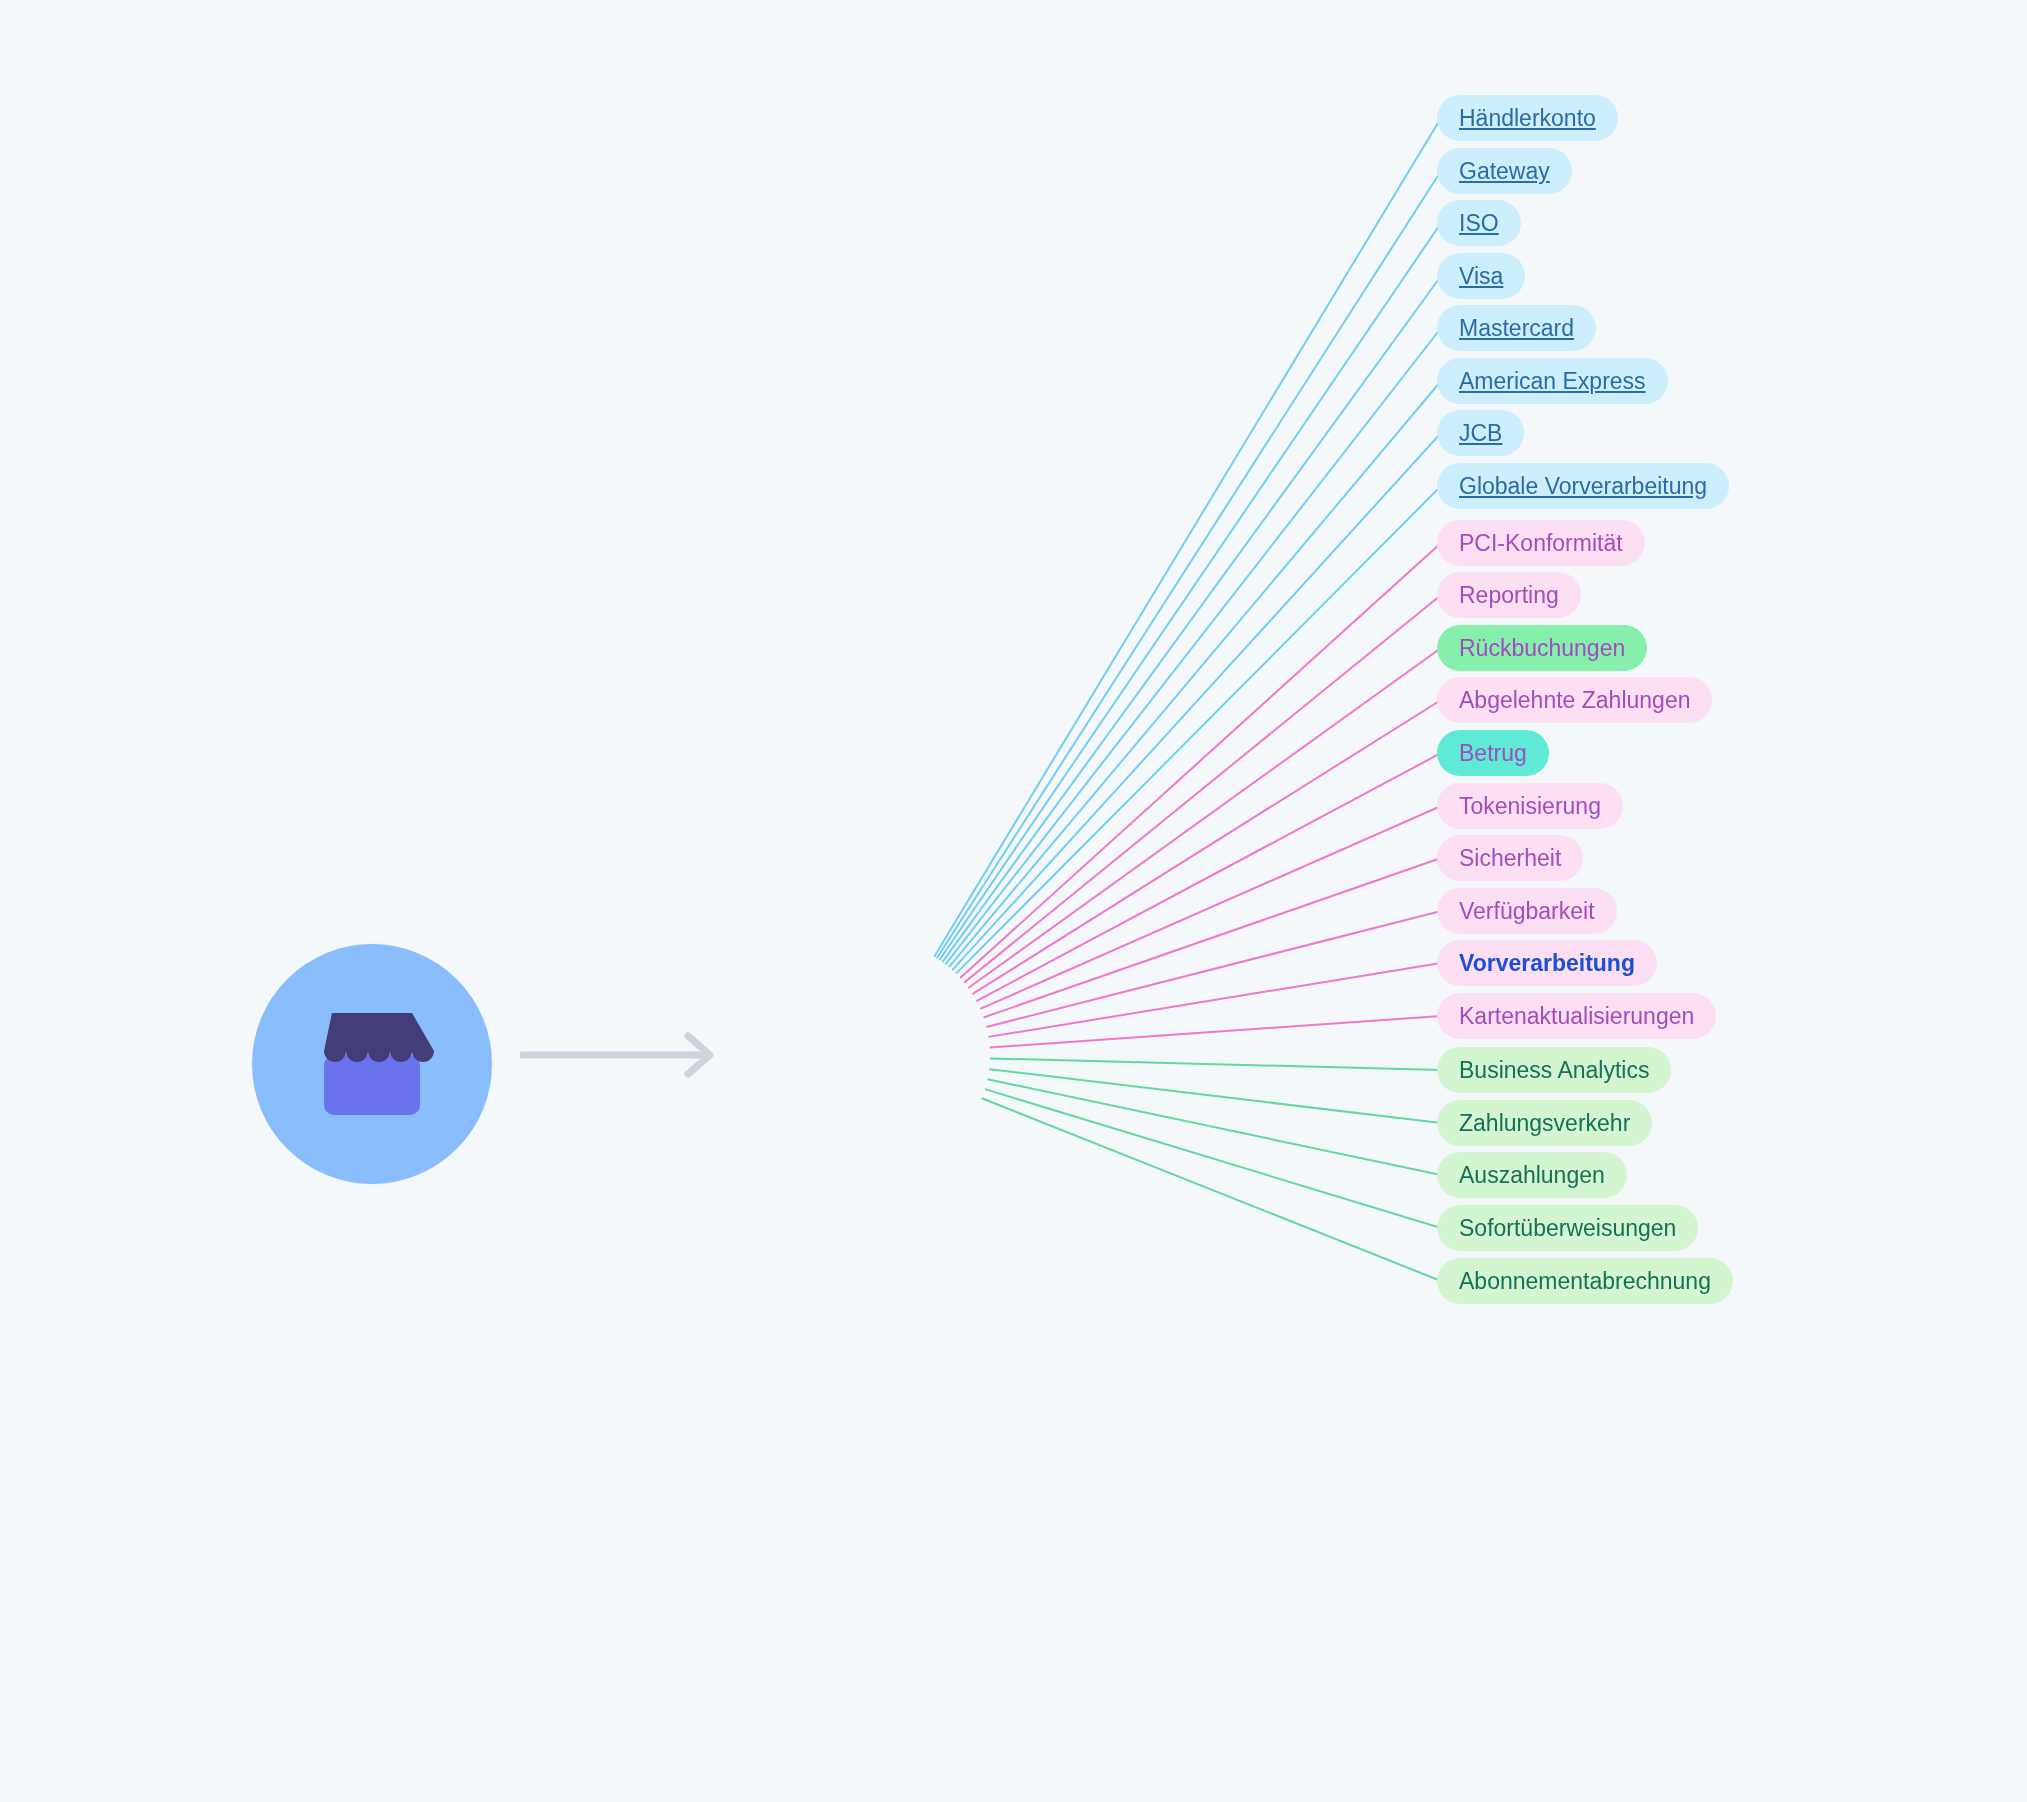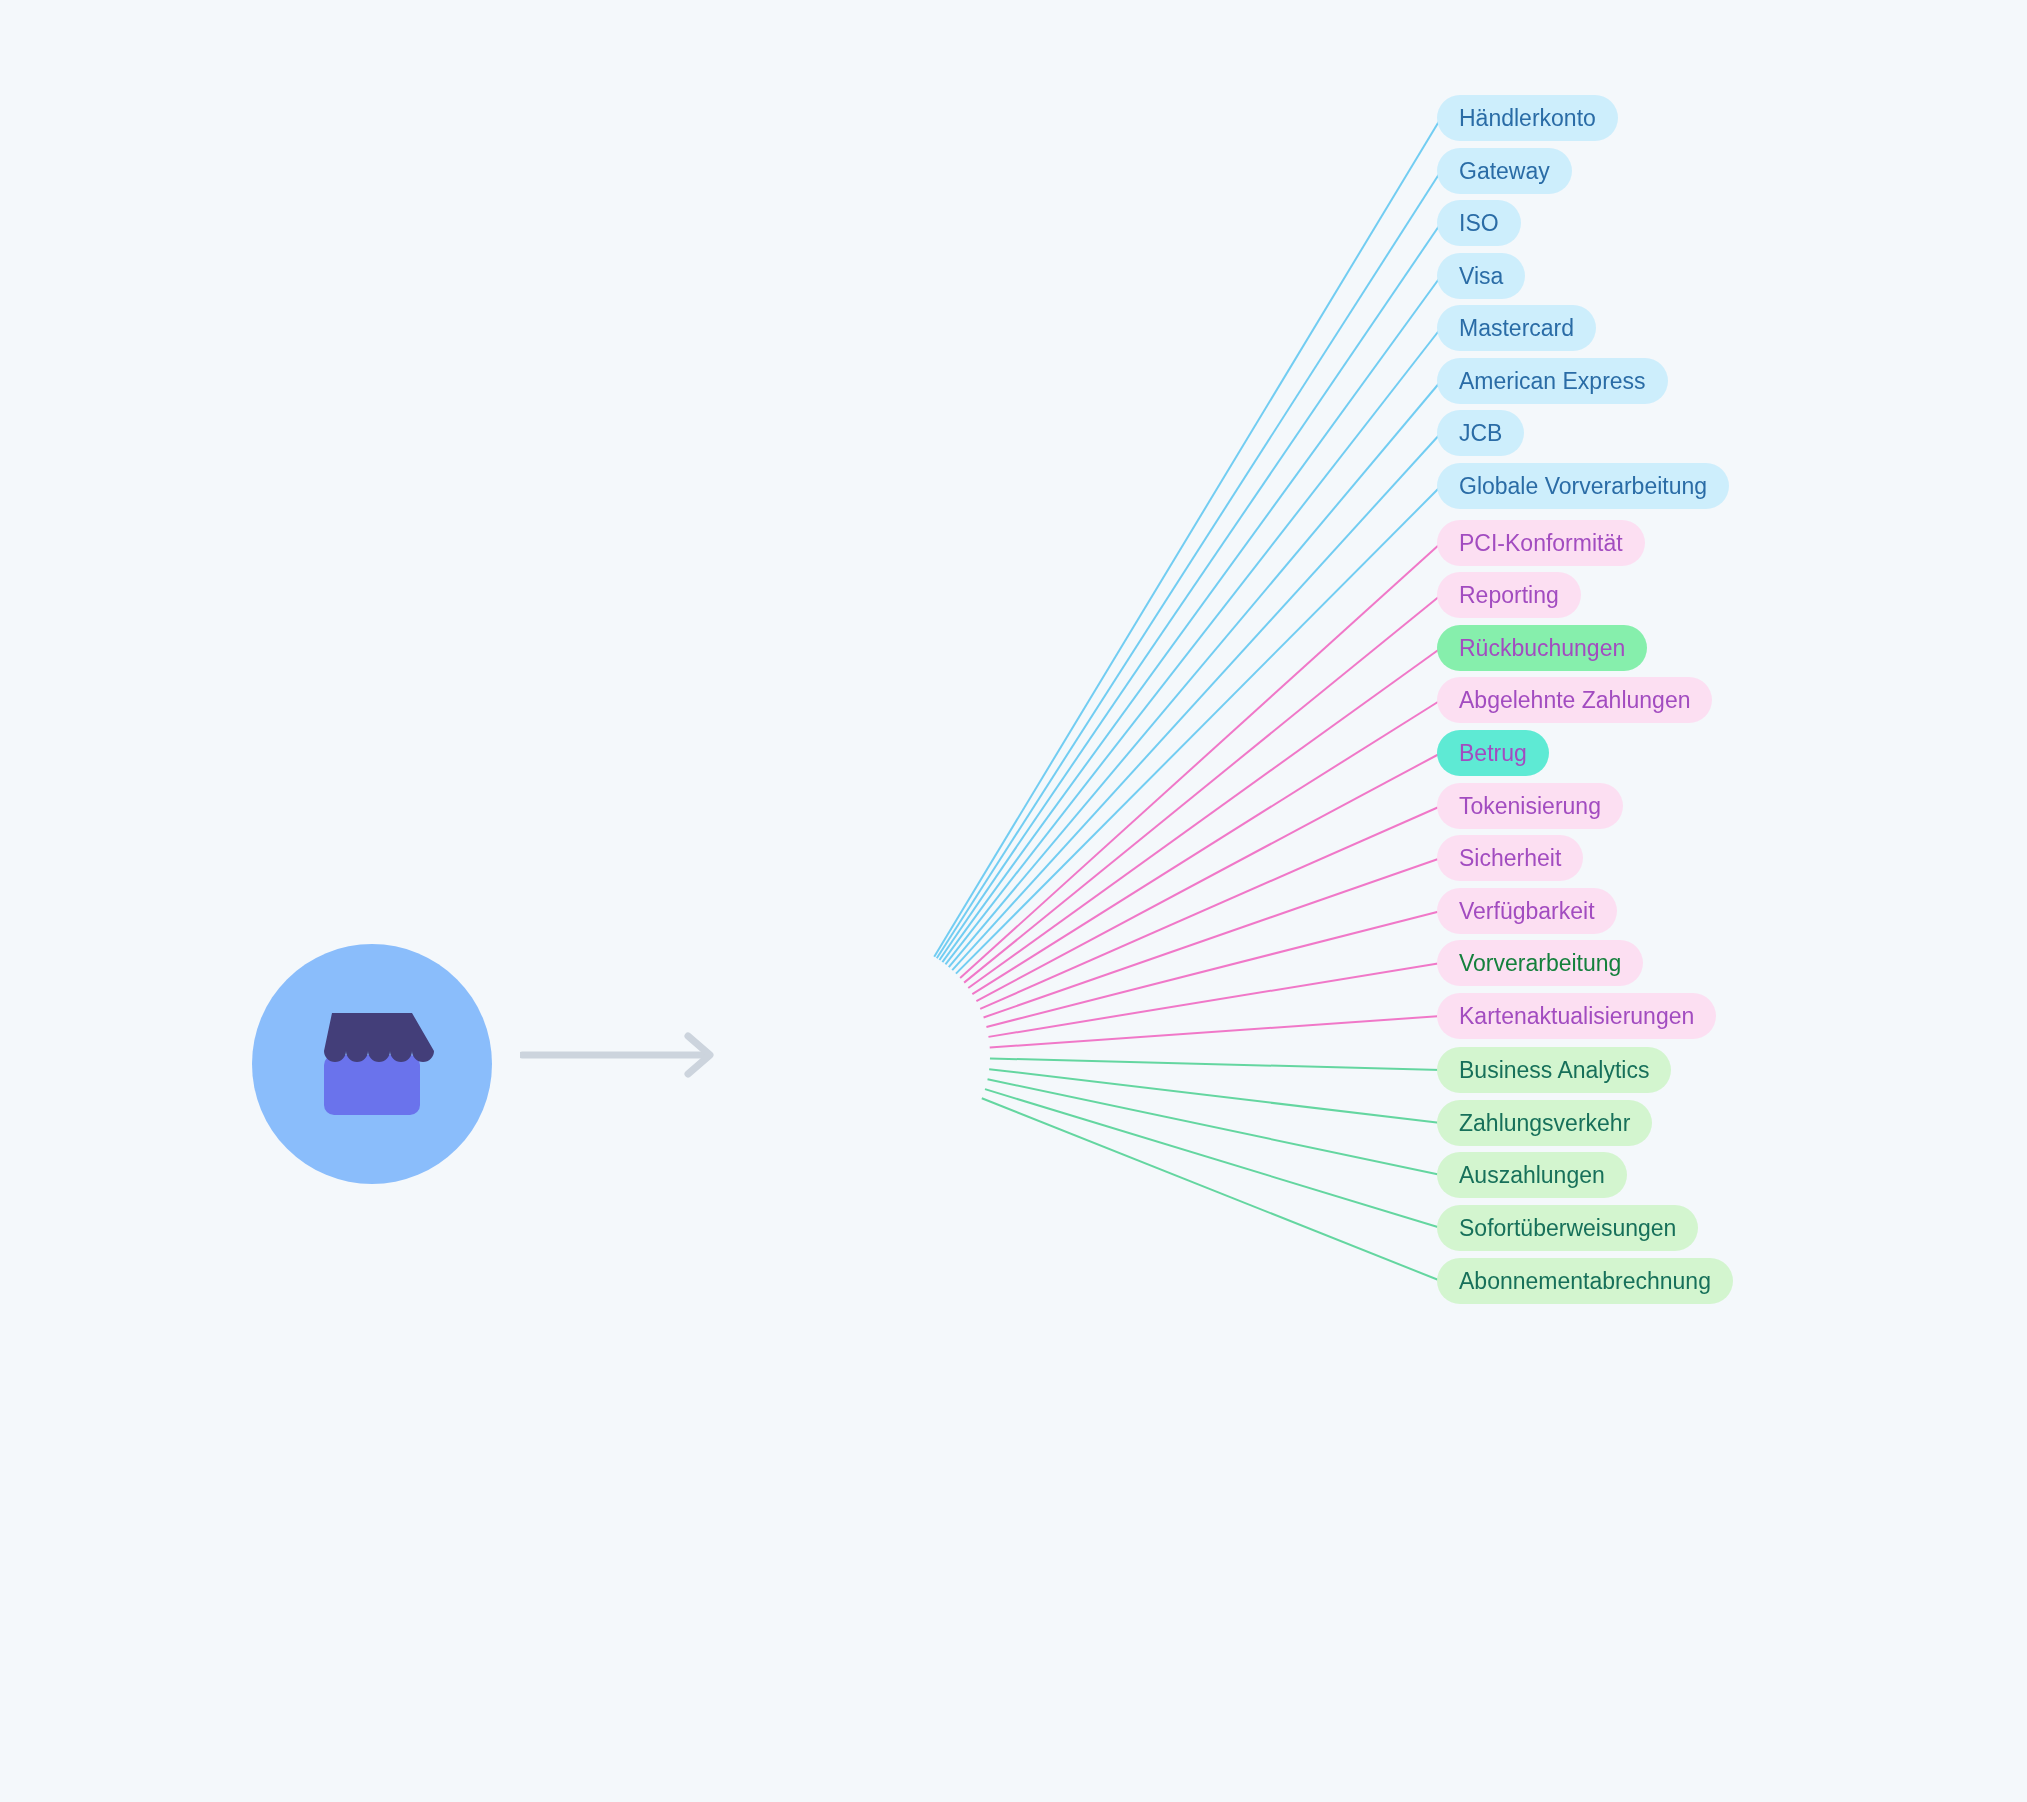--- a/index.html
+++ b/index.html
@@ -52,21 +52,21 @@
     position:absolute;
     height:46px;
     display:inline-flex;
     align-items:center;
     padding:0 22px;
     border-radius:23px;
     font-size:23px;
     white-space:nowrap;
     left:1437px;
   }
-  .pill.cat-blue { background:#cdeefc; color:#2a6ca6; }
+  .pill.cat-blue { background:#cdeefc; color:#2a6ca6;text-decoration:underline; }
   .pill.cat-pink { background:#fcdff2; color:#a24cc0; }
   .pill.cat-green{ background:#d3f5cf; color:#17705a; }
 </style>
 </head>
 <body style="background: rgb(244, 248, 251);">
 
 <div id="stage">
 
   <svg id="edges" viewBox="0 0 2027 1802" preserveAspectRatio="none">
       <line x1="934.2340982007566" y1="956.6461305150762" x2="1441" y2="118" stroke="#72cdf2" stroke-width="2"></line>
@@ -150,21 +150,21 @@
       </div>
       <div class="pill cat-pink" style="top: 783px; background: rgb(252, 223, 242); color: rgb(162, 76, 192);">
         <span>Tokenisierung</span>
       </div>
       <div class="pill cat-pink" style="top: 835px; background: rgb(252, 223, 242); color: rgb(162, 76, 192);">
         <span>Sicherheit</span>
       </div>
       <div class="pill cat-pink" style="top: 888px; background: rgb(252, 223, 242); color: rgb(162, 76, 192);">
         <span>Verfügbarkeit</span>
       </div>
-      <div class="pill cat-pink" style="top: 940px; background: rgb(252, 223, 242); color: #15803d;">
+      <div class="pill cat-pink" style="top: 940px; background: rgb(252, 223, 242); color: #1d4ed8; font-weight: bold;">
         <span>Vorverarbeitung</span>
       </div>
       <div class="pill cat-pink" style="top: 993px; background: rgb(252, 223, 242); color: rgb(162, 76, 192);">
         <span>Kartenaktualisierungen</span>
       </div>
       <div class="pill cat-green" style="top: 1047px; background: rgb(211, 245, 207); color: rgb(23, 112, 90);">
         <span>Business Analytics</span>
       </div>
       <div class="pill cat-green" style="top: 1100px; background: rgb(211, 245, 207); color: rgb(23, 112, 90);">
         <span>Zahlungsverkehr</span>

